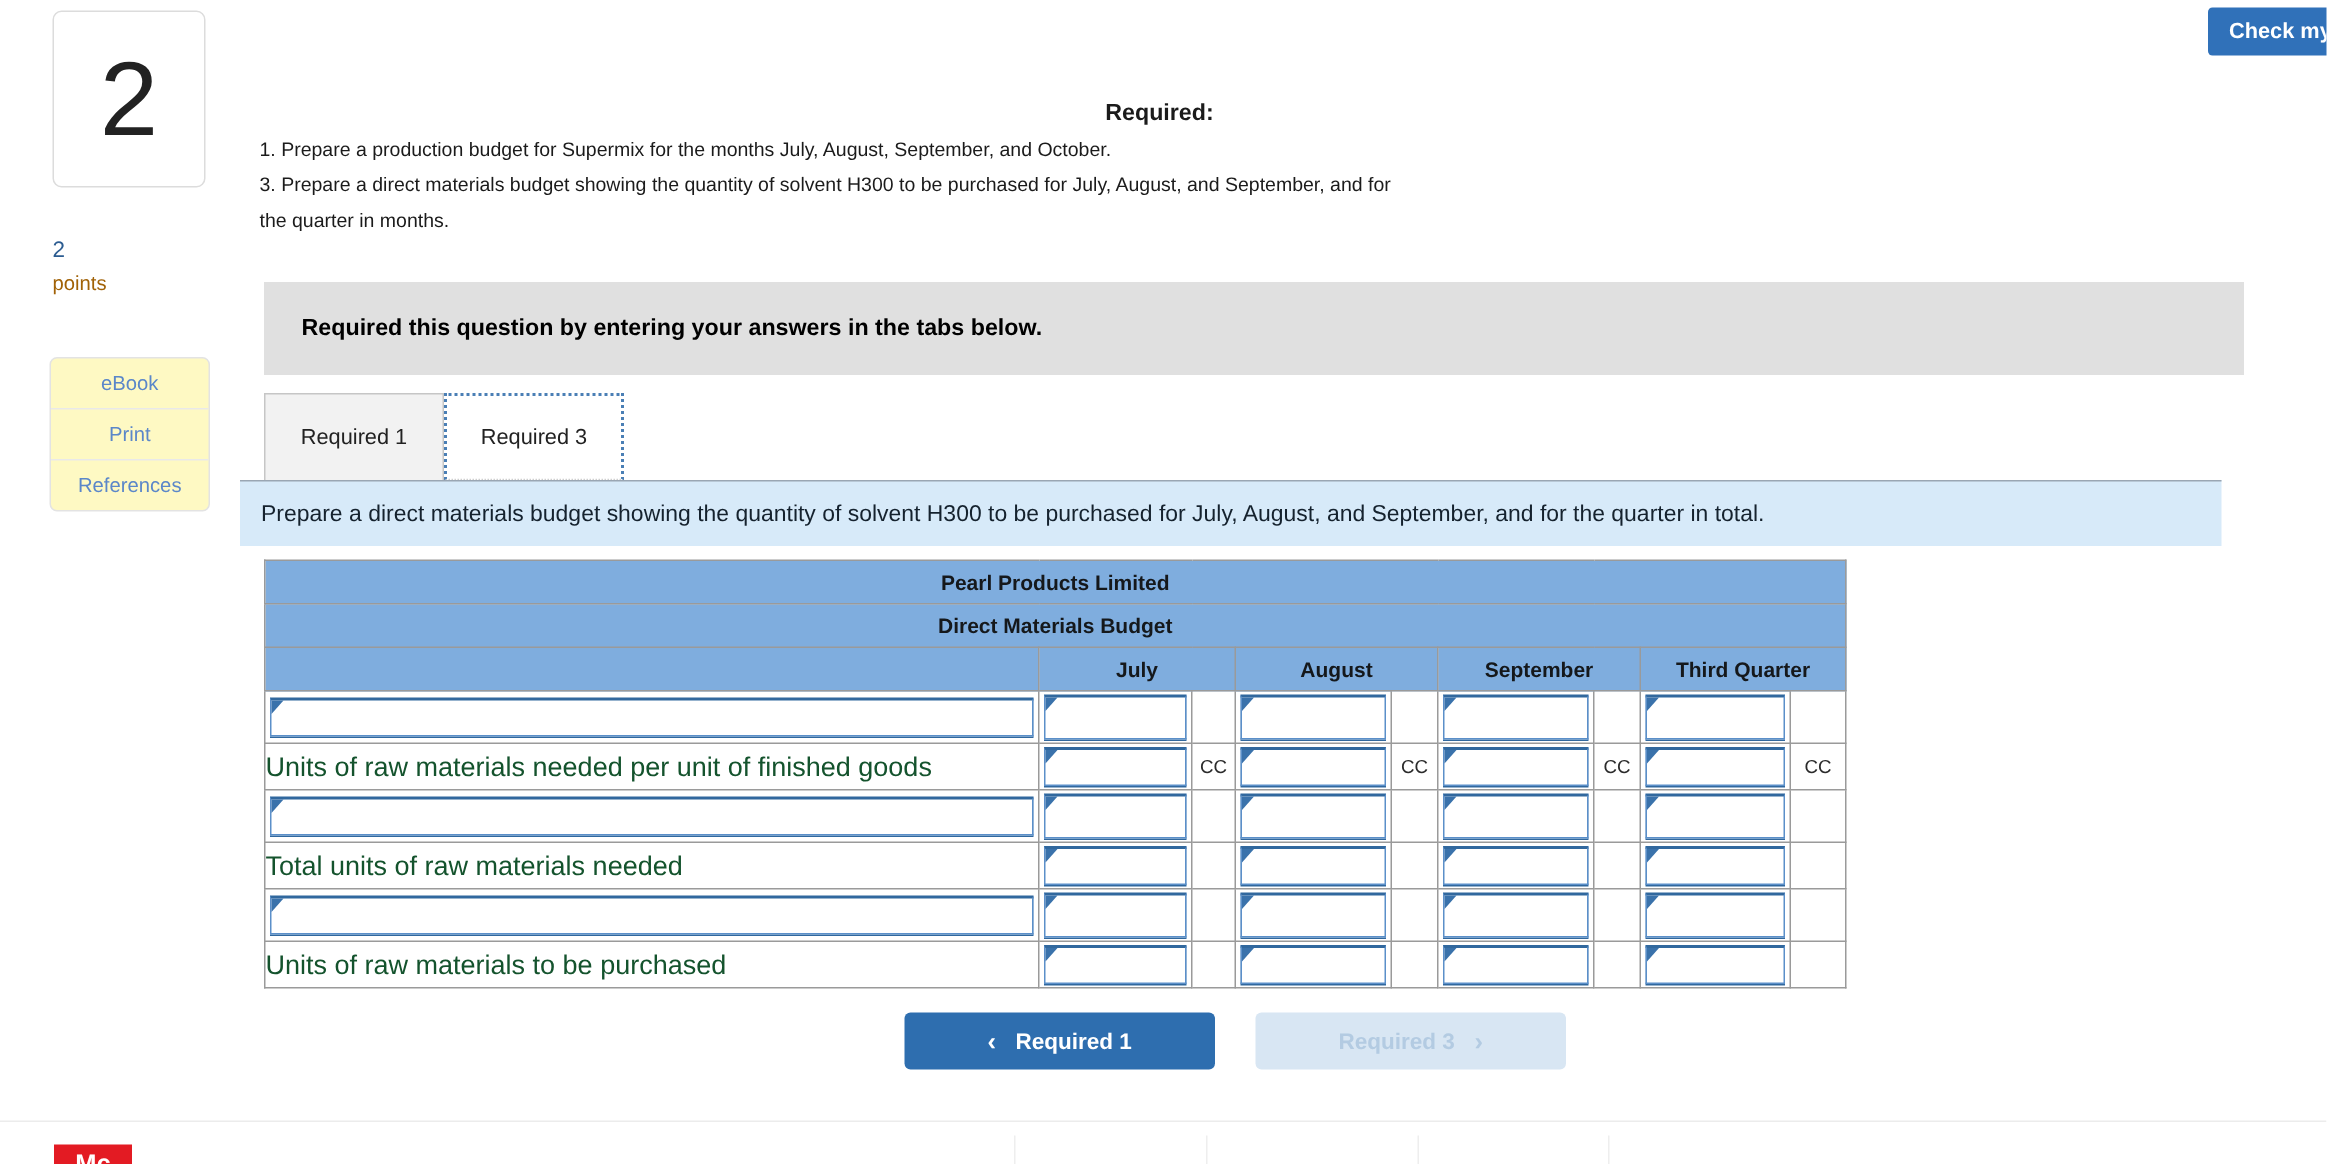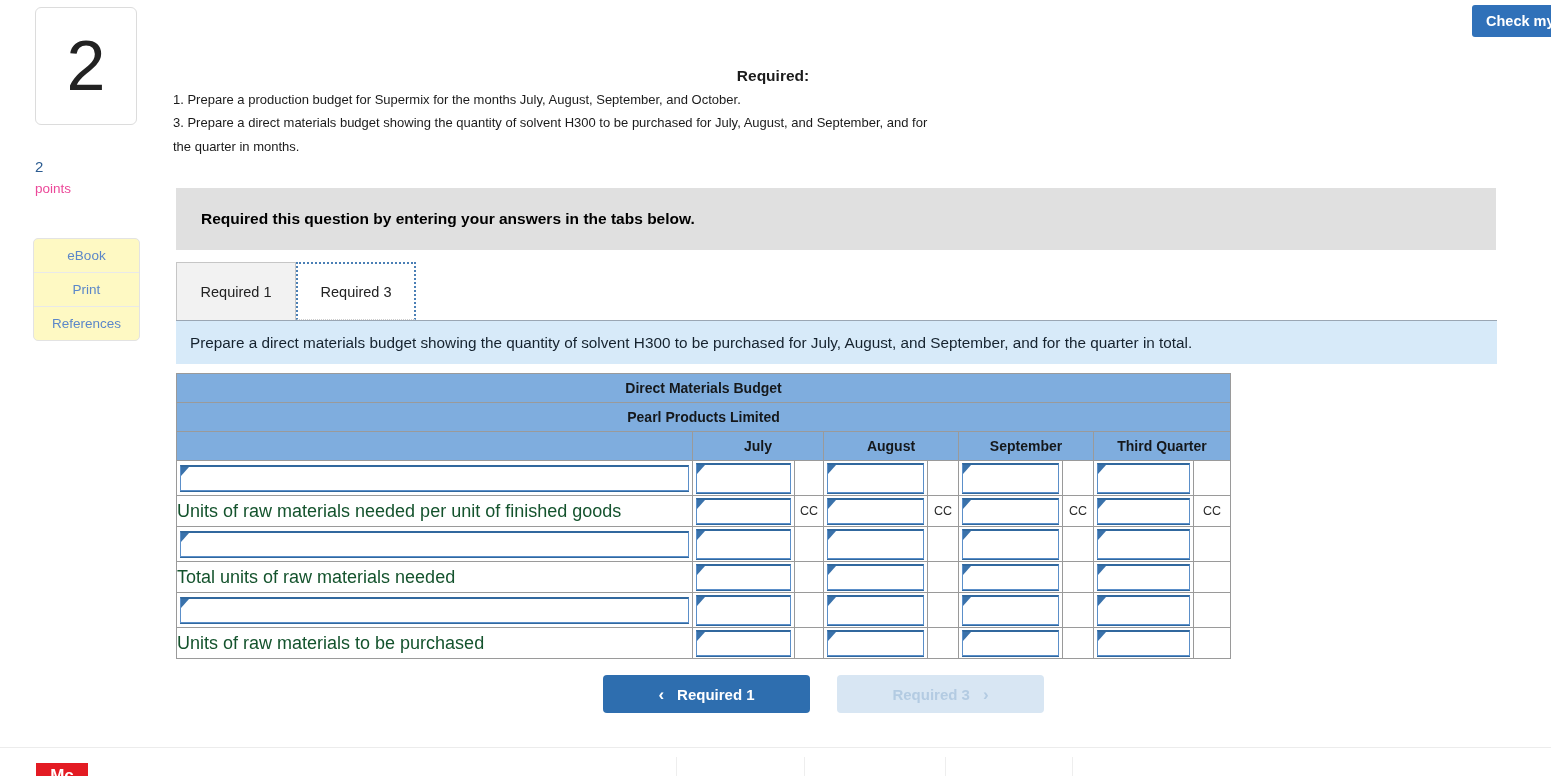--- a/index.html
+++ b/index.html
@@ -38,21 +38,21 @@
     font-size: 70px; color: #222; font-weight: 400;
     font-family: "Liberation Sans", sans-serif;
     line-height: 1;
   }
   .points-val {
     position: absolute; left: 35px; top: 158px;
     font-size: 15px; color: #2c5c91;
   }
   .points-lbl {
     position: absolute; left: 35px; top: 181px;
-    font-size: 13.5px; color: #ec4899;
+    font-size: 13.5px; color: #a16207;
   }
   .rail-btns {
     position: absolute; left: 33px; top: 238px;
     width: 107px;
     border: 1px solid #e3e3e3; border-radius: 5px;
     overflow: hidden; background: #fef9c3;
   }
   .rail-btn {
     display: block; width: 100%;
     text-align: center;
@@ -97,21 +97,21 @@
   .tab-1 { left: 0; width: 120px; }
   .tab-2 {
     left: 120px; width: 120px;
     background: #ffffff;
     border: 2px dotted #4a7fb5;
     border-bottom: 1px dotted #cfcfcf;
   }
 
   
   .blue-strip {
-    position: absolute; left: 176px; top: 320px;
+    position: absolute; left: 160px; top: 320px;
     width: 1321px; height: 44px;
     background: #d7eaf9;
     border-top: 1px solid #9aa6b3;
     display: flex; align-items: center;
   }
   .blue-strip .txt { margin-left: 14px; font-size: 15.3px; color: #15222e; }
 
   
   .tbl-wrap { position: absolute; left: 176px; top: 373px; }
   table.budget {
@@ -274,24 +274,24 @@
           <col style="width:29px">
         <col style="width:104px">
           <col style="width:31px">
         <col style="width:104px">
           <col style="width:31px">
         <col style="width:100px">
           <col style="width:37px">
       </colgroup>
       <tbody>
         <tr>
+          <td class="hdr-blue" colspan="9">Pearl Products Limited</td>
+        </tr>
+        <tr>
           <td class="hdr-blue" colspan="9">Direct Materials Budget</td>
-        </tr>
-        <tr>
-          <td class="hdr-blue" colspan="9">Pearl Products Limited</td>
         </tr>
         <tr>
           <td class="hdr-blue left-blank"></td>
           <td class="hdr-blue" colspan="2">July</td>
           <td class="hdr-blue" colspan="2">August</td>
           <td class="hdr-blue" colspan="2">September</td>
           <td class="hdr-blue" colspan="2">Third Quarter</td>
         </tr>
 
         <tr>

